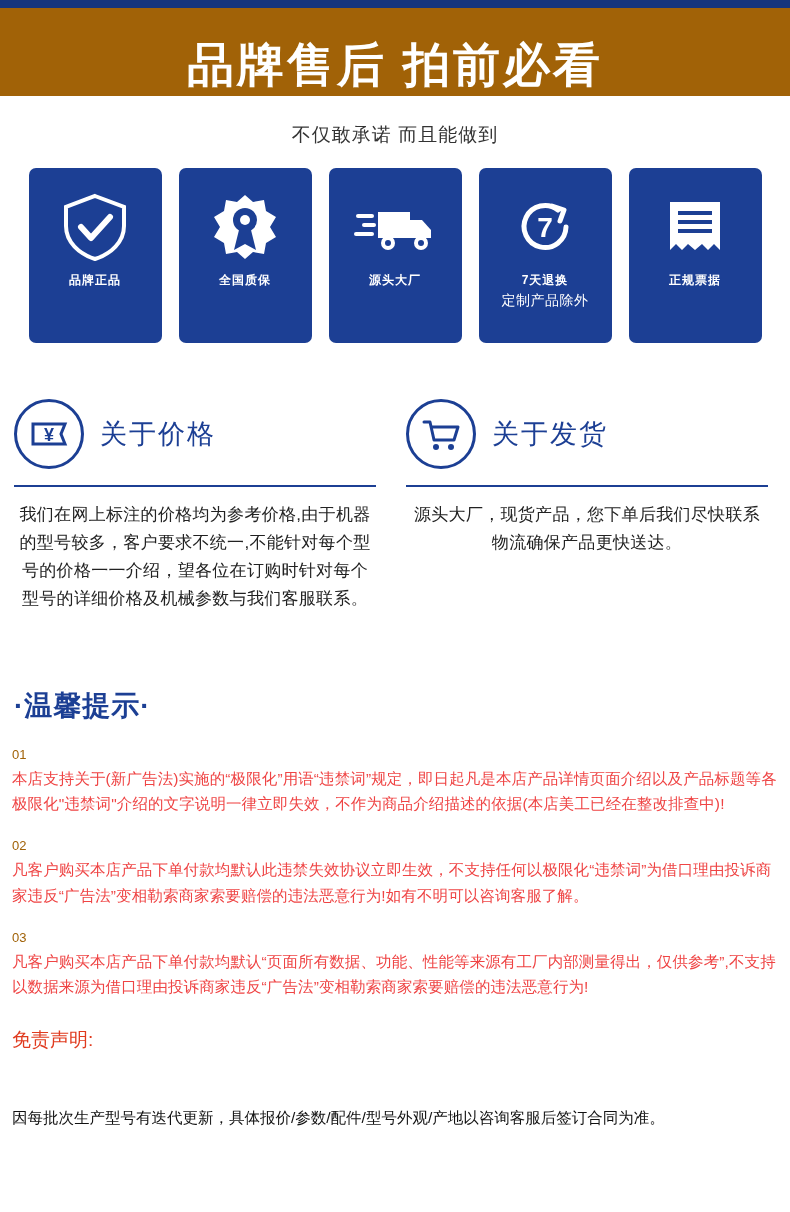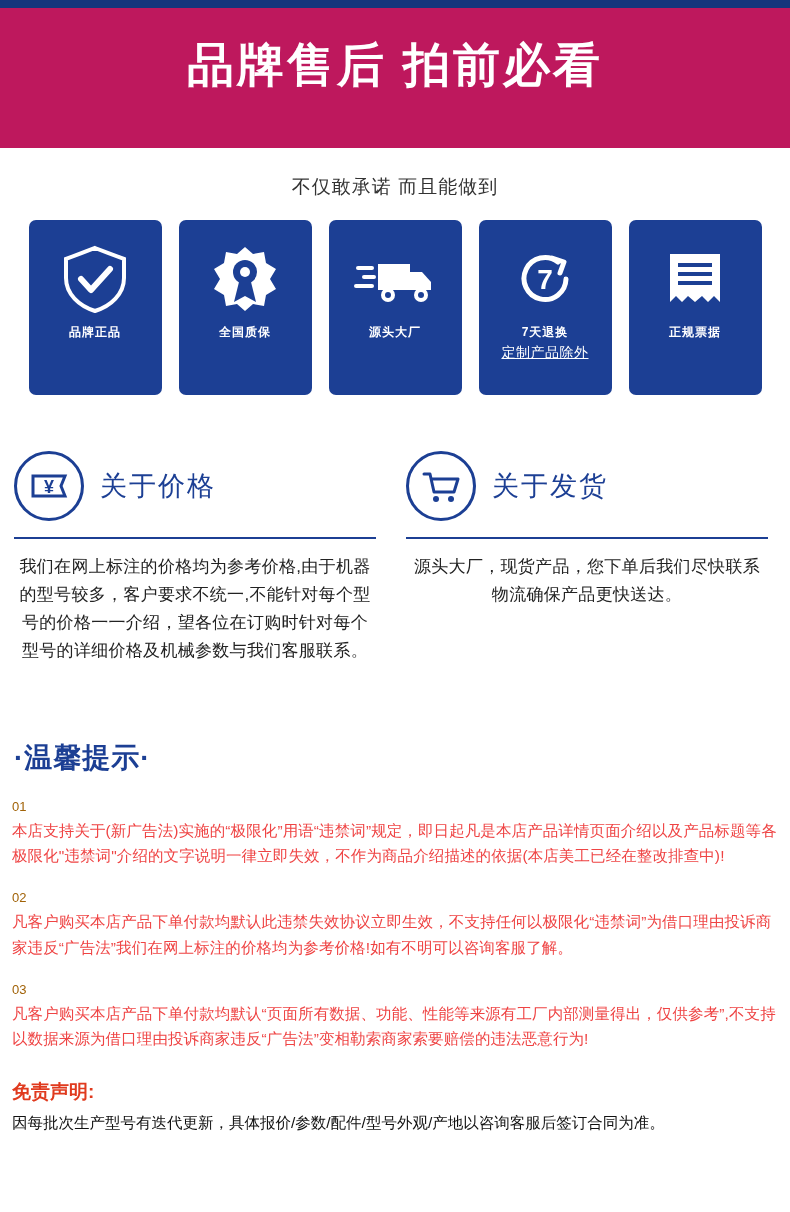--- a/index.html
+++ b/index.html
@@ -13,22 +13,22 @@
     position: relative;
     width: 790px;
     height: 1212px;
     overflow: hidden;
     background: #ffffff;
   }
 
   
   .header {
     width: 790px;
-    height: 148px;
-    background: #be185d;
+    height: 96px;
+    background: #a16207;
     position: relative;
   }
   .header-topstrip {
     position: absolute;
     top: 0; left: 0;
     width: 790px;
     height: 8px;
     background: #16357c;
   }
   .header-title {
@@ -85,21 +85,20 @@
   .feature-label {
     font-size: 12px;
     font-weight: bold;
     letter-spacing: 1px;
     margin-top: 4px;
   }
   .feature-sublabel {
     font-size: 14px;
     margin-top: 3px;
     letter-spacing: 0.5px;
-    text-decoration: underline;
   }
 
   
   .info-row {
     display: flex;
     padding: 56px 14px 0 14px;
     gap: 30px;
   }
   .info-block {
     width: 362px;
@@ -166,27 +165,28 @@
     letter-spacing: 0.1px;
   }
 
   
   .disclaimer {
     padding: 6px 12px 0 12px;
   }
   .disclaimer-title {
     color: #e03a1e;
     font-size: 19px;
-    font-weight: bold;
+    font-weight: normal;
     padding-bottom: 6px;
   }
   .disclaimer-text {
     font-size: 15.5px;
     line-height: 1.6;
     color: #111111;
+    margin-top: 47px;
   }
 </style>
 </head>
 <body>
 
 <div class="page">
 
   <div class="header">
     <div class="header-topstrip"></div>
     <div class="header-title">品牌售后 拍前必看</div>
@@ -300,21 +300,21 @@
 
   <div class="tips-title">·温馨提示·</div>
 
   <div class="tips-list">
     <div>
       <div class="tip-num">01</div>
       <div class="tip-body">本店支持关于(新广告法)实施的“极限化”用语“违禁词”规定，即日起凡是本店产品详情页面介绍以及产品标题等各极限化"违禁词"介绍的文字说明一律立即失效，不作为商品介绍描述的依据(本店美工已经在整改排查中)!</div>
     </div>
     <div>
       <div class="tip-num">02</div>
-      <div class="tip-body">凡客户购买本店产品下单付款均默认此违禁失效协议立即生效，不支持任何以极限化“违禁词”为借口理由投诉商家违反“广告法”我们在网上标注的价格均为参考价格!如有不明可以咨询客服了解。</div>
+      <div class="tip-body">凡客户购买本店产品下单付款均默认此违禁失效协议立即生效，不支持任何以极限化“违禁词”为借口理由投诉商家违反“广告法”变相勒索商家索要赔偿的违法恶意行为!如有不明可以咨询客服了解。</div>
     </div>
     <div>
       <div class="tip-num">03</div>
       <div class="tip-body">凡客户购买本店产品下单付款均默认“页面所有数据、功能、性能等来源有工厂内部测量得出，仅供参考”,不支持以数据来源为借口理由投诉商家违反“广告法”变相勒索商家索要赔偿的违法恶意行为!</div>
     </div>
   </div>
 
   <div class="disclaimer">
     <div class="disclaimer-title">免责声明:</div>
     <div class="disclaimer-text">因每批次生产型号有迭代更新，具体报价/参数/配件/型号外观/产地以咨询客服后签订合同为准。</div>

